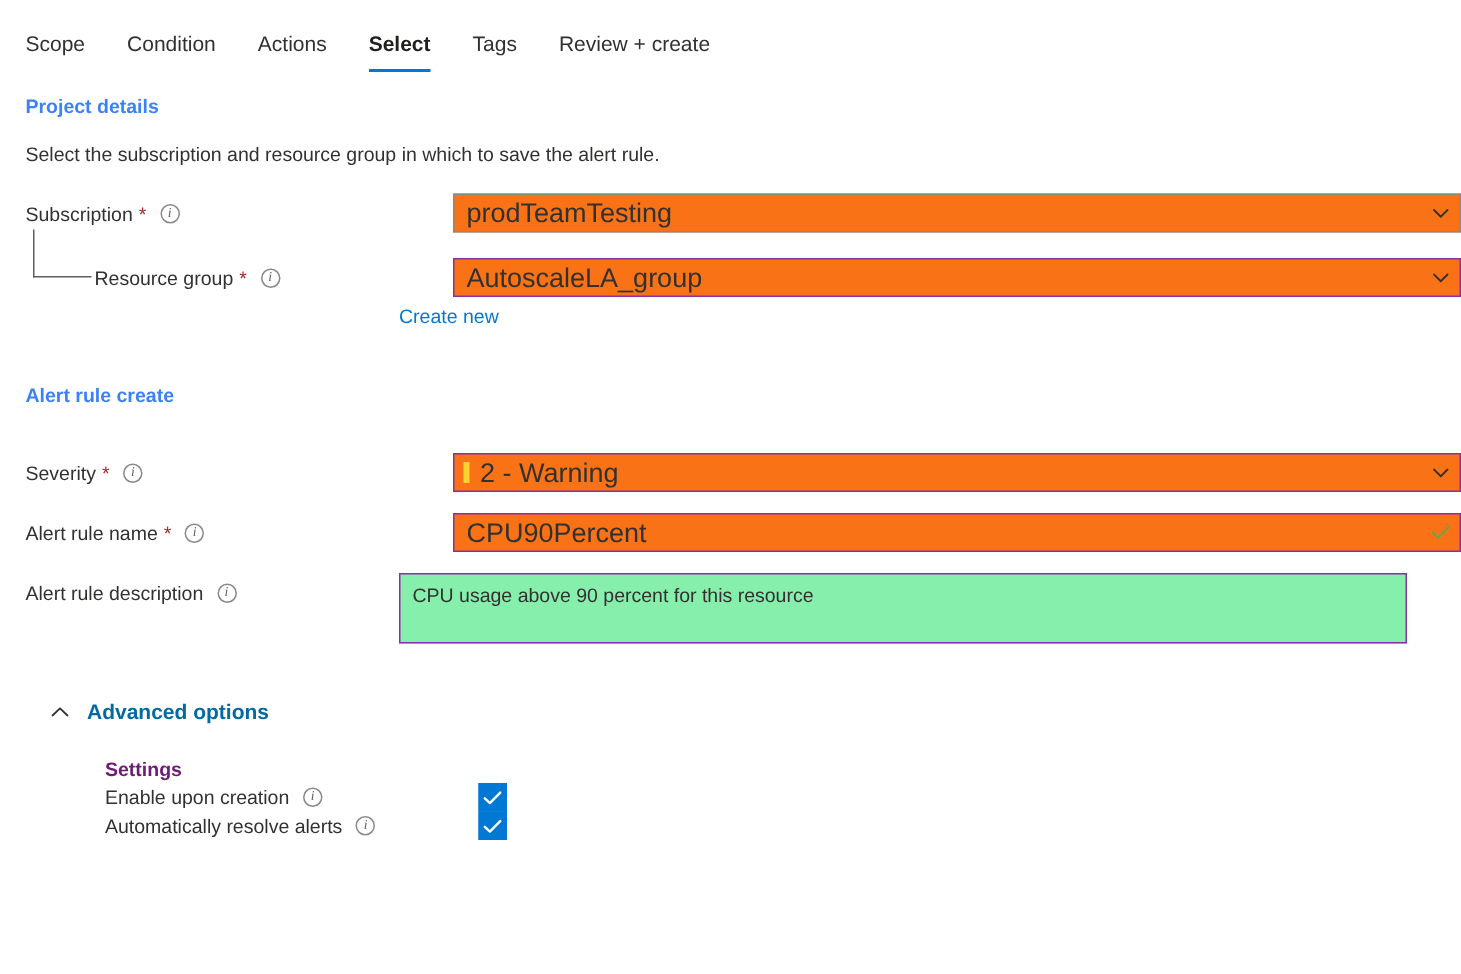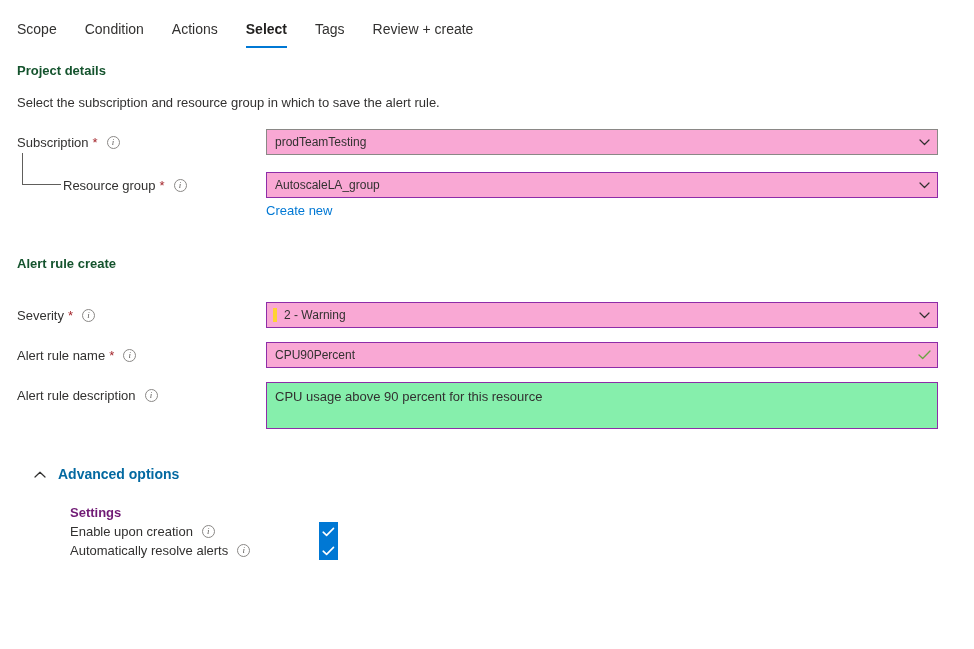--- a/index.html
+++ b/index.html
@@ -51,21 +51,21 @@
   }
   .tab:first-child.active::after { left: 0; }
 
   
   .form {
     padding: 14px 0 0 17px;
   }
   .section-title {
     font-size: 13px;
     font-weight: bold;
-    color: #14532d;
+    color: #3b82f6;
     margin: 0 0 0 0;
     line-height: 18px;
   }
   .section-desc {
     font-size: 13px;
     color: #323130;
     line-height: 18px;
     margin-top: 14px;
   }
 
@@ -113,28 +113,29 @@
   .field-cell {
     flex: 1 1 auto;
     max-width: 672px;
   }
 
   
   .control {
     width: 672px;
     height: 26px;
     border: 1px solid #8a8886;
-    background: #f9a8d4;
+    background: #f97316;
     display: flex;
     align-items: center;
     padding: 0 6px 0 8px;
-    font-size: 12px;
+    font-size: 18px;
     color: #323130;
     position: relative;
     cursor: pointer;
+    margin-left: 36px;
   }
   .control.dirty { border-color: #8e2da8; }
   .control .value {
     flex: 1 1 auto;
     white-space: nowrap;
     overflow: hidden;
     text-overflow: ellipsis;
   }
   .chev {
     flex: 0 0 auto;

